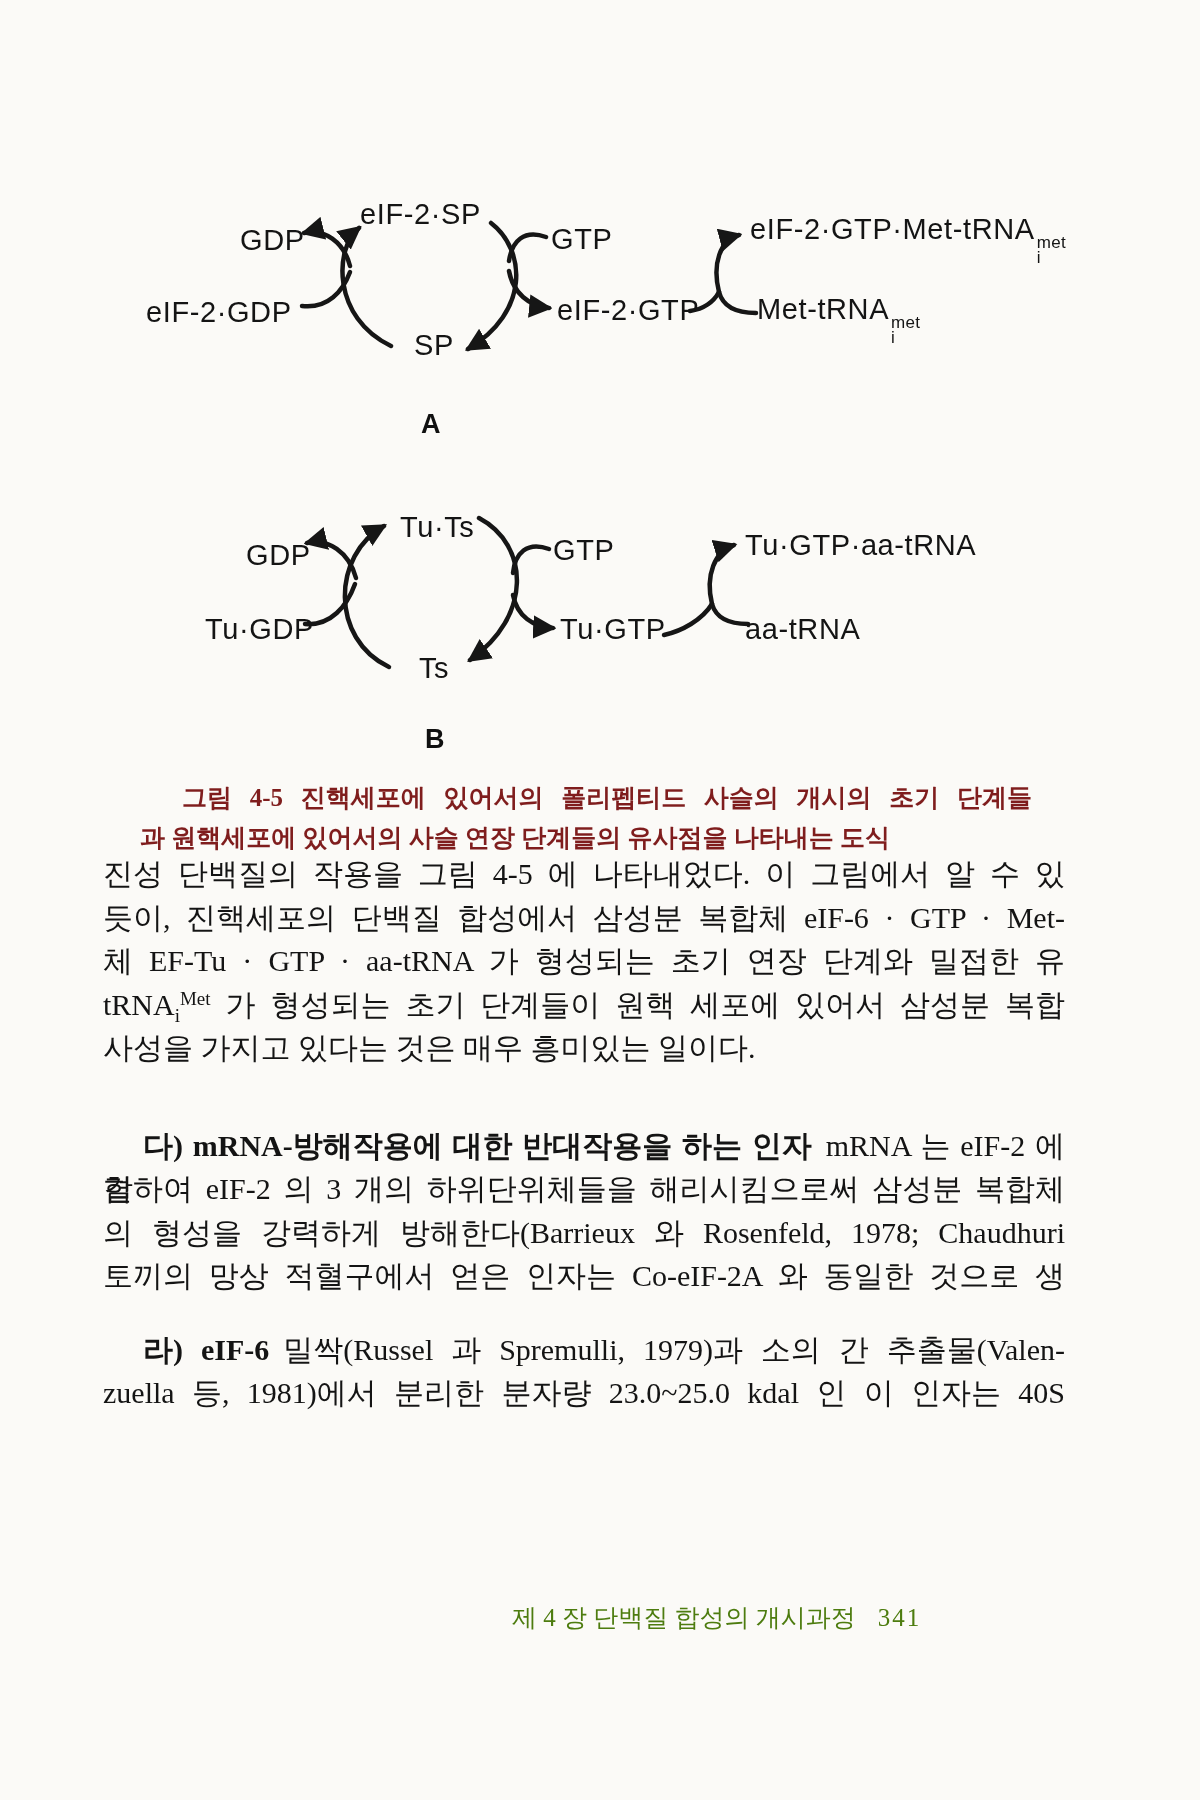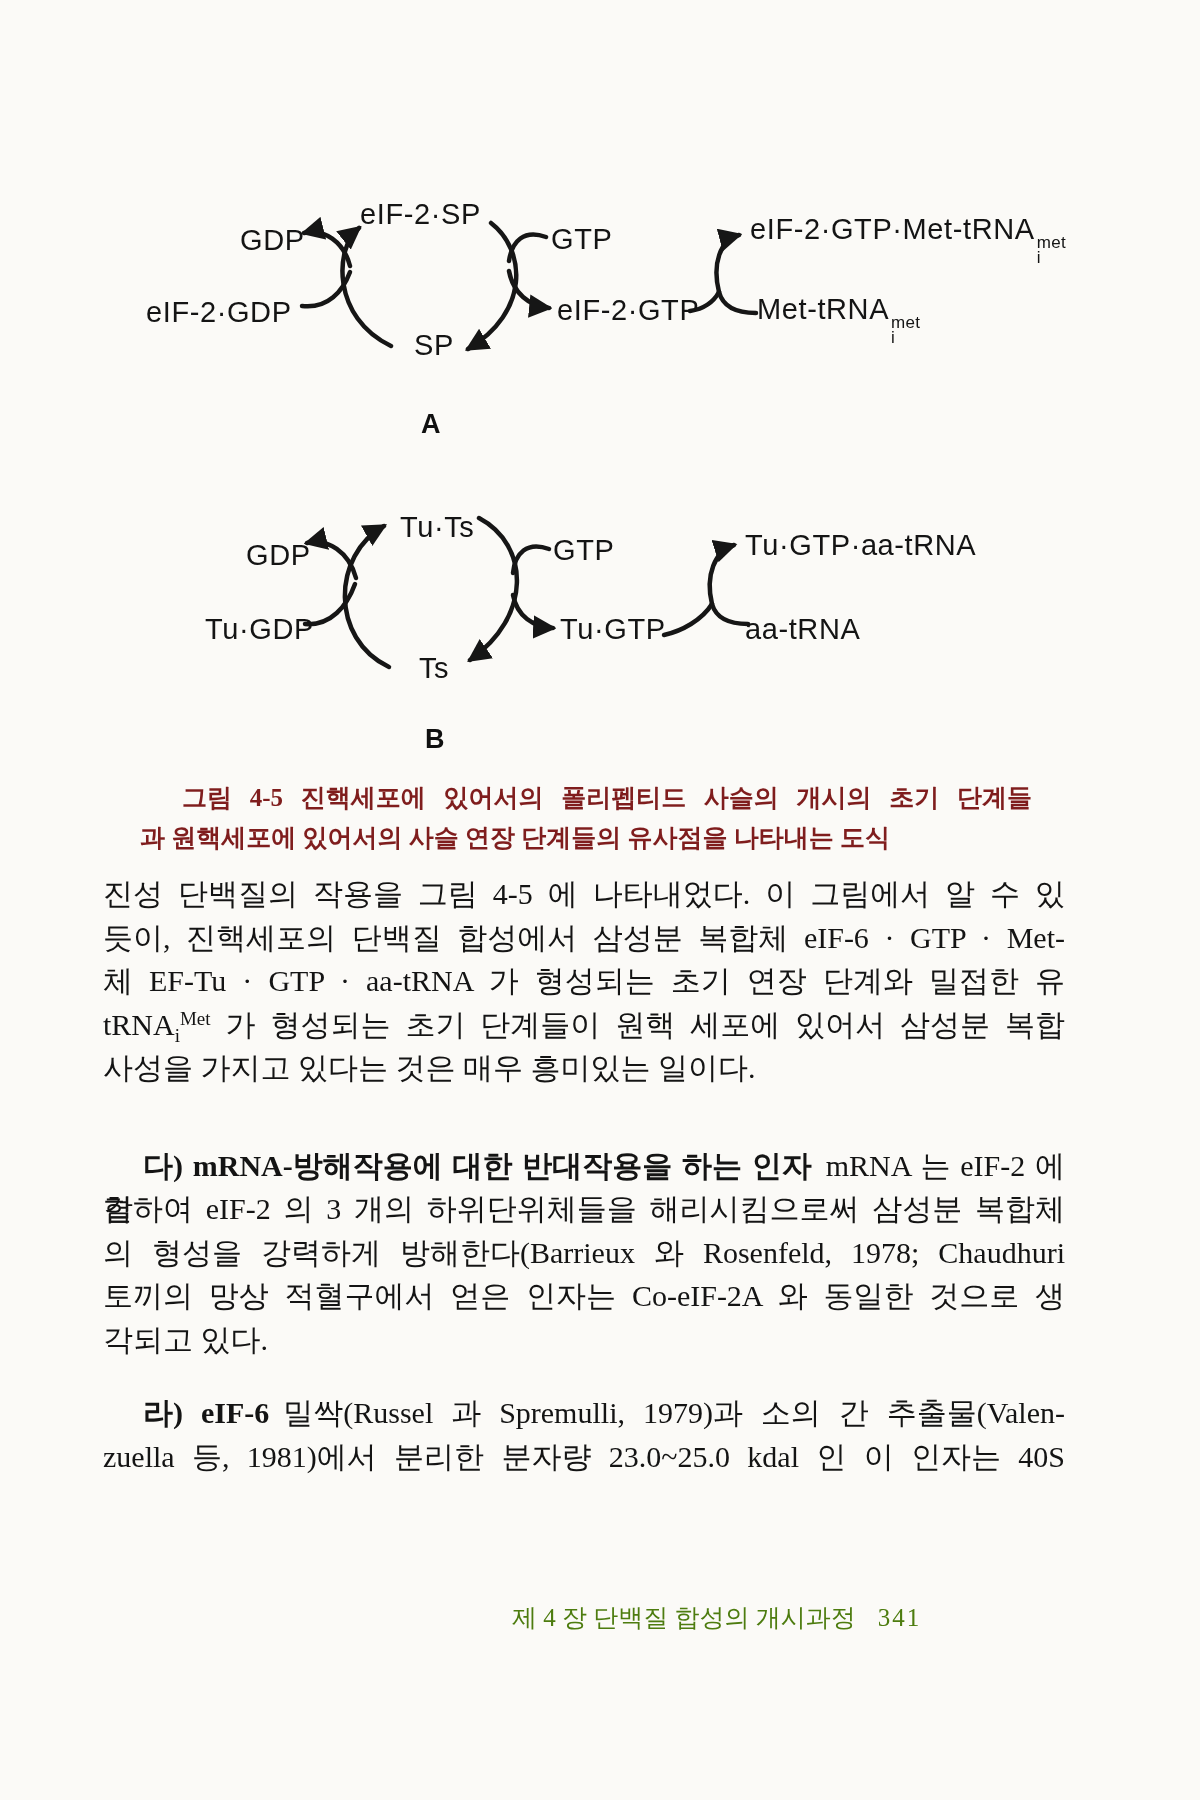--- a/index.html
+++ b/index.html
@@ -44,21 +44,21 @@
 
   
   .caption {
     position:absolute; left:140px; top:778px; width:892px;
     font-size:25px; line-height:40px; font-weight:bold; color:#7f1d1d;
   }
   .cap1 { text-indent:42px; text-align:justify; text-align-last:justify; }
   .cap2 { text-align:left; }
 
   
-  .bodytext { position:absolute; left:103px; top:872px; width:962px; color:#141414; }
+  .bodytext { position:absolute; left:103px; top:852px; width:962px; color:#141414; }
   .para { margin:0; }
   .p2 { margin-top:54px; }
   .p3 { margin-top:30px; }
   .ln {
     font-size:30px;
     line-height:43.5px;
     height:43.5px;
     text-align:justify;
     text-align-last:justify;
     white-space:normal;
@@ -189,21 +189,20 @@
       <div class="ln">체 EF-Tu · GTP · aa-tRNA 가 형성되는 초기 연장 단계와 밀접한 유</div>
       <div class="ln"><span>tRNA</span><sub>i</sub><sup>Met</sup><span> 가 형성되는 초기 단계들이 원핵 세포에 있어서 삼성분 복합</span></div>
       <div class="ln end">사성을 가지고 있다는 것은 매우 흥미있는 일이다.</div>
     </div>
 
     <div class="para p2">
       <div class="ln ind"><span class="bhead">다) mRNA-방해작용에 대한 반대작용을 하는 인자</span><span>mRNA 는 eIF-2 에 결</span></div>
       <div class="ln">합하여 eIF-2 의 3 개의 하위단위체들을 해리시킴으로써 삼성분 복합체</div>
       <div class="ln">의 형성을 강력하게 방해한다(Barrieux 와 Rosenfeld, 1978; Chaudhuri</div>
       <div class="ln">토끼의 망상 적혈구에서 얻은 인자는 Co-eIF-2A 와 동일한 것으로 생</div>
-      <div class="ln end">각되고 있다.</div>
     </div>
 
     <div class="para p3">
       <div class="ln ind"><span class="bhead">라) eIF-6</span><span>밀싹(Russel 과 Spremulli, 1979)과 소의 간 추출물(Valen-</span></div>
       <div class="ln">zuella 등, 1981)에서 분리한 분자량 23.0~25.0 kdal 인 이 인자는 40S</div>
     </div>
 
   </div>
 
   <div class="footer">

